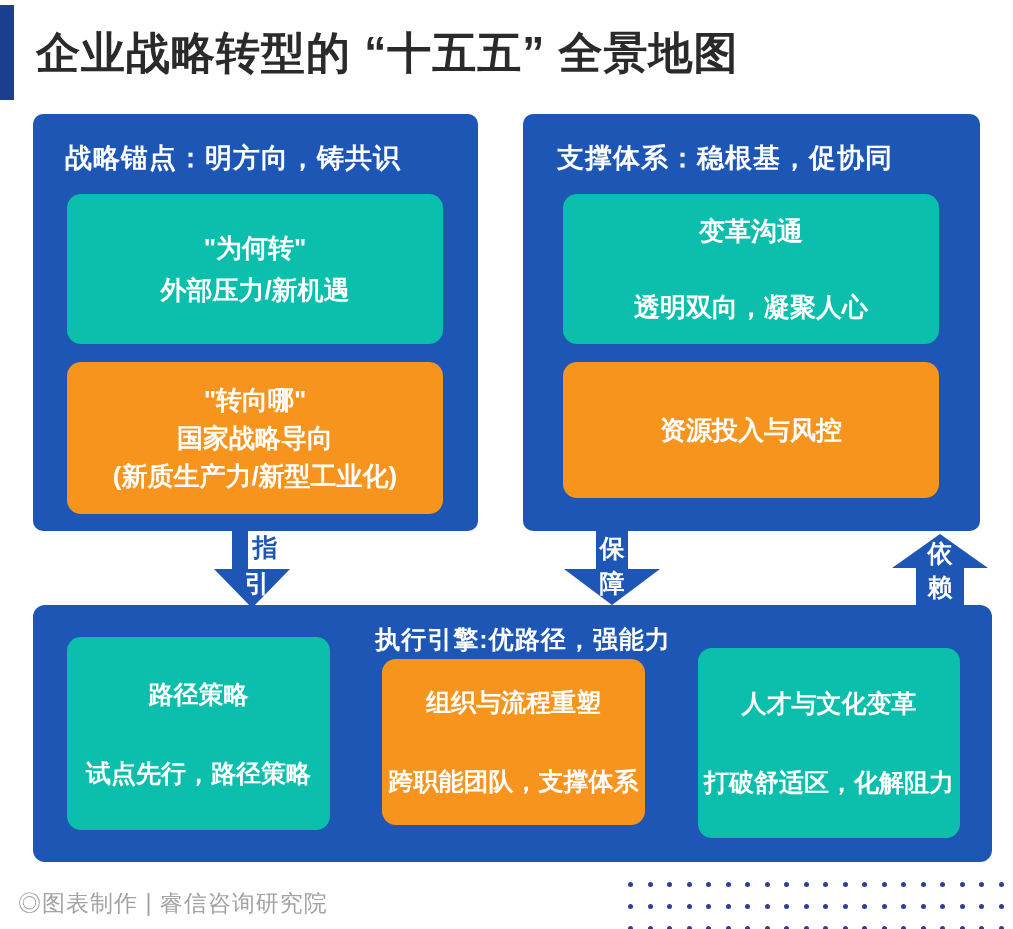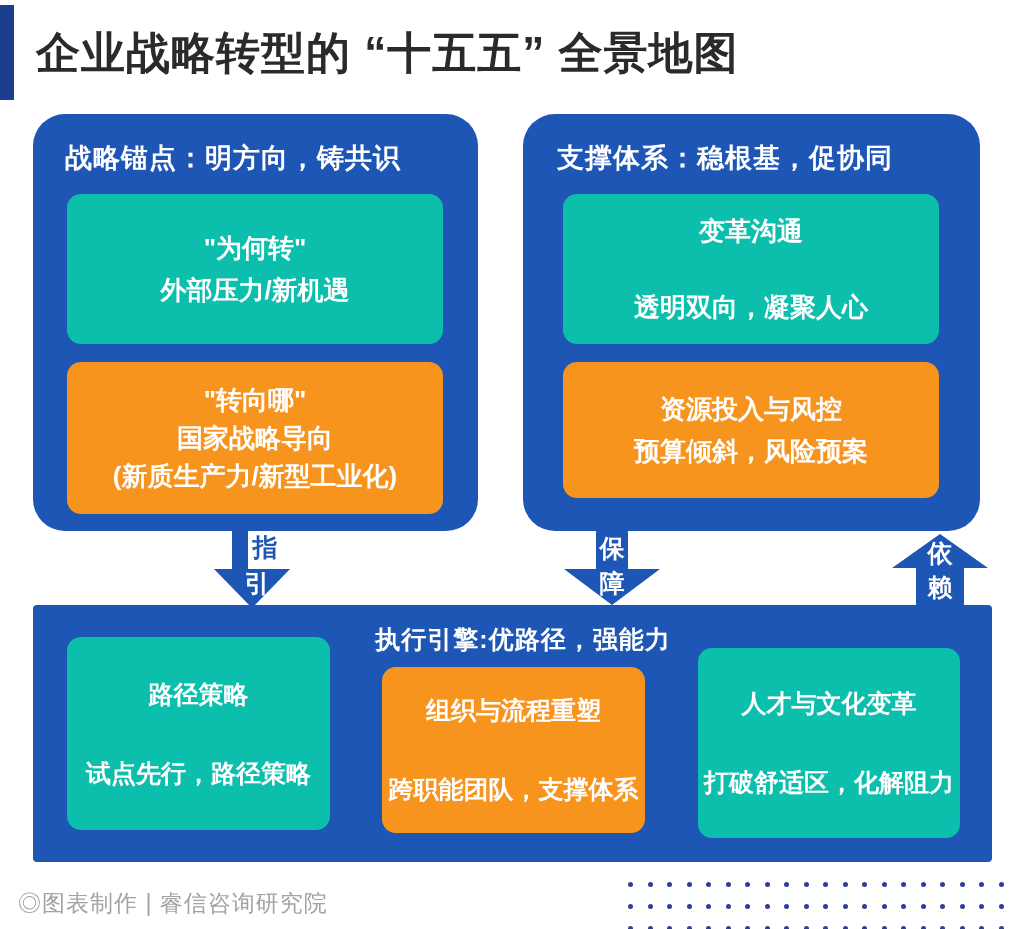--- a/index.html
+++ b/index.html
@@ -24,25 +24,25 @@
     font-size:44px; font-weight:900;
     letter-spacing:1px;
     color:#2A2A2A;
     white-space:nowrap;
   }
 
   
   .panel {
     position:absolute;
     background:#1D56B4;
-    border-radius:32px;
+    border-radius:10px;
   }
   .panel-anchor  { left:33px;  top:114px; width:445px; height:417px; }
   .panel-support { left:523px; top:114px; width:457px; height:417px; }
-  .panel-engine  { left:33px;  top:605px; width:959px; height:257px; border-radius:4px; }
+  .panel-engine  { left:33px;  top:605px; width:959px; height:257px; border-radius:12px; }
 
   .panel-header {
     position:absolute;
     color:#ffffff;
     font-size:27px; font-weight:bold;
     letter-spacing:1px;
     white-space:nowrap;
   }
   .panel-anchor  .panel-header { left:32px; top:26px; }
   .panel-support .panel-header { left:34px; top:26px;font-family:Liberation Mono, monospace; }
@@ -65,21 +65,21 @@
   .panel-anchor  .card-1 { left:34px; top:80px;  height:150px; }
   .panel-anchor  .card-2 { left:34px; top:248px; height:152px; }
   .panel-support .card-1 { left:40px; top:80px;  height:150px;gap:34px; }
   .panel-support .card-2 { left:40px; top:248px; height:136px; }
   .panel-anchor .card-1 .card-line, .panel-support .card-1 .card-line { line-height:42px; }
   .panel-anchor .card-2 .card-line { line-height:38px; }
   .panel-support .card-2 .card-line { line-height:42px; }
 
   .panel-engine .card { font-size:25px;gap:40px; }
   .panel-engine .card-1 { left:34px;  top:32px; width:263px; height:193px; }
-  .panel-engine .card-2 { left:349px; top:62px; width:263px; height:166px; }
+  .panel-engine .card-2 { left:349px; top:54px; width:263px; height:166px; }
   .panel-engine .card-3 { left:665px; top:43px; width:262px; height:190px; }
   .panel-engine .card-line { line-height:39px; }
 
   
   .arrow { position:absolute; }
   .arrow svg { display:block; }
   .arrow-guide     { left:212px; top:531px; width:80px;  height:77px; }
   .arrow-safeguard { left:557px; top:531px; width:110px; height:74px; }
   .arrow-depend    { left:890px; top:534px; width:100px; height:74px; }
   .arrow-label {
@@ -136,21 +136,20 @@
   </section>
 
   <section class="panel panel-support">
     <div class="panel-header">支撑体系：稳根基，促协同</div>
     <div class="card teal card-1">
       <div class="card-line">变革沟通</div>
       <div class="card-line">透明双向，凝聚人心</div>
     </div>
     <div class="card orange card-2">
       <div class="card-line">资源投入与风控</div>
-      <div class="card-line">预算倾斜，风险预案</div>
     </div>
   </section>
 
   <div class="arrow arrow-guide">
     <svg width="80" height="77" viewBox="0 0 80 77">
       <polygon points="20,0 36,0 36,38 78,38 40,77 2,38 20,38" fill="#1D56B4"></polygon>
     </svg>
     <div class="arrow-label">
       <span>指</span>
       <span>引</span>

